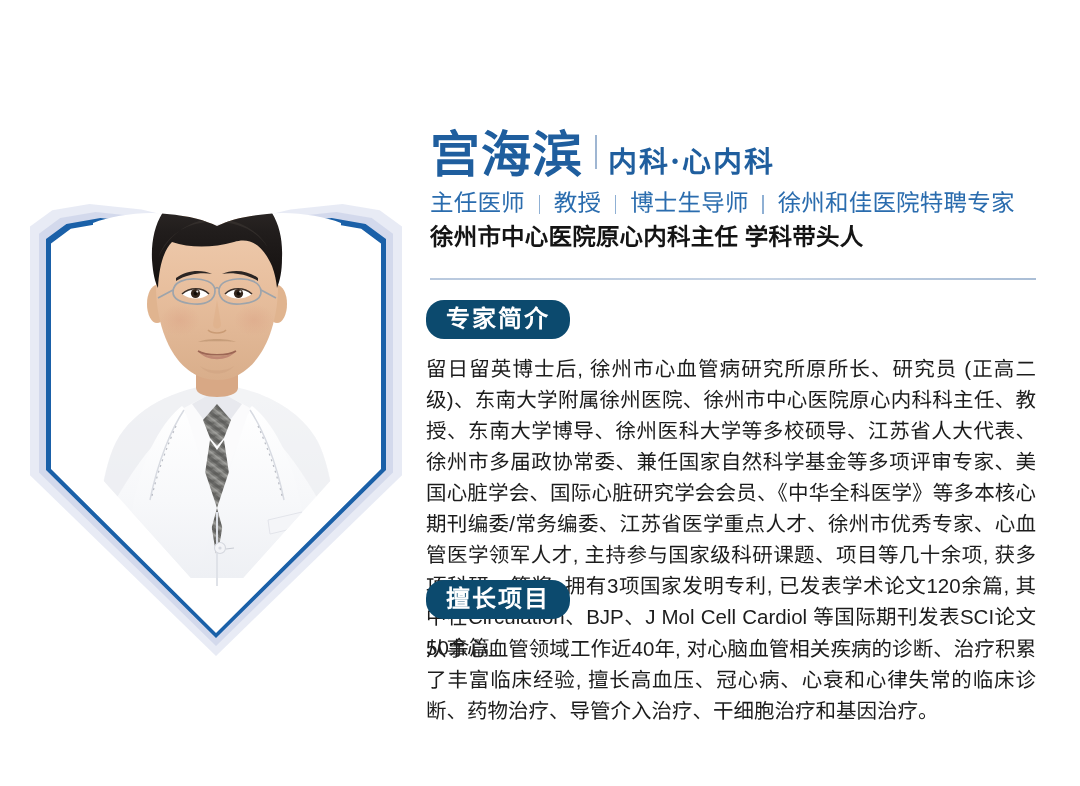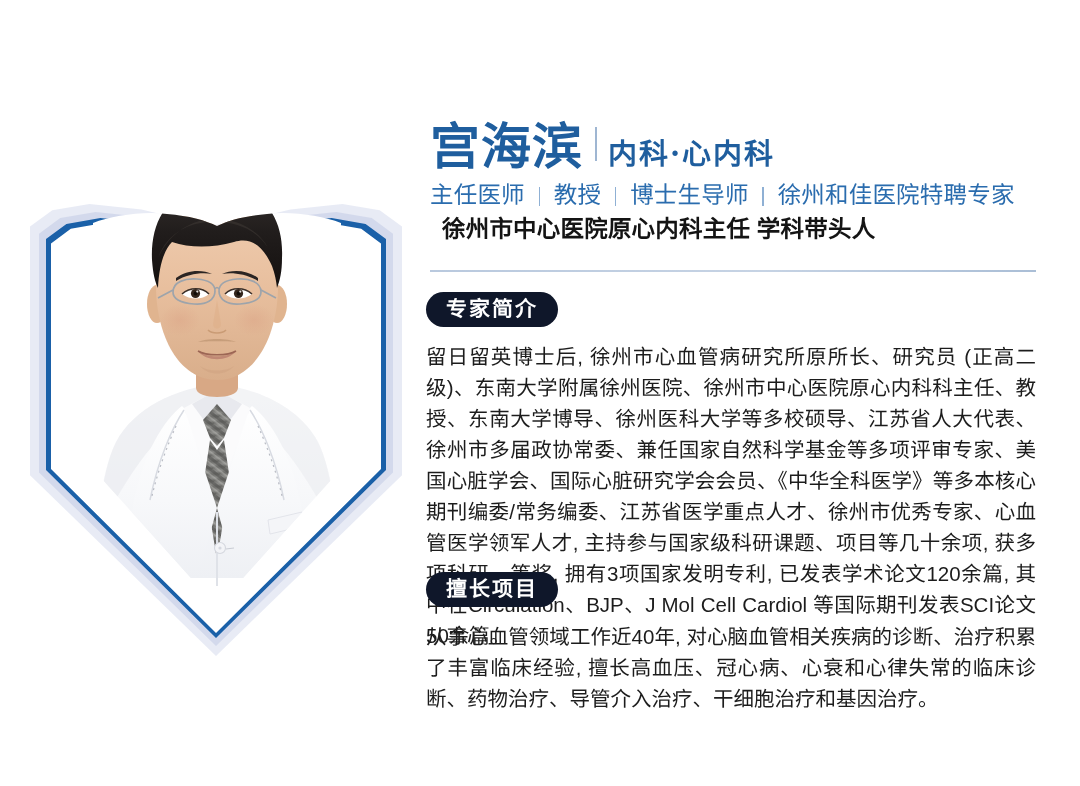--- a/index.html
+++ b/index.html
@@ -113,21 +113,21 @@
     left: 42px;
     top: 0px;
     width: 290px;
     height: 560px;
   }
 
   
   .info-panel {
     position: absolute;
     left: 426px;
-    top: 0;
+    top: 8px;
     width: 640px;
     height: 626px;
   }
 
   .name-row {
     position: absolute;
     left: 4px;
     top: 100px;
     display: flex;
     align-items: baseline;
@@ -182,21 +182,20 @@
 
   .position-line {
     position: absolute;
     left: 4px;
     top: 210px;
     font-size: 23.5px;
     font-weight: 700;
     color: #141414;
     letter-spacing: .2px;
     white-space: nowrap;
-    margin-left: 12px;
   }
 
   .divider {
     position: absolute;
     left: 4px;
     top: 270px;
     width: 606px;
     height: 2px;
     background: linear-gradient(to right, #b9c9de 0%, #c6d3e4 55%, #aabed6 100%);
   }
@@ -204,23 +203,23 @@
   .section {
     position: absolute;
     left: 0;
     width: 620px;
   }
   #section-profile { top: 292px; }
   #section-specialty { top: 572px; }
 
   .section-badge {
     display: inline-block;
-    background: #0f172a;
+    background: #0c4a6e;
     color: #ffffff;
-    font-size: 21px;
+    font-size: 24px;
     font-weight: 700;
     letter-spacing: 2px;
     padding: 5px 20px 6px 20px;
     border-radius: 18px;
     line-height: 1.15;
   }
 
   .section-body {
     margin-top: 14px;
     font-size: 20.5px;

